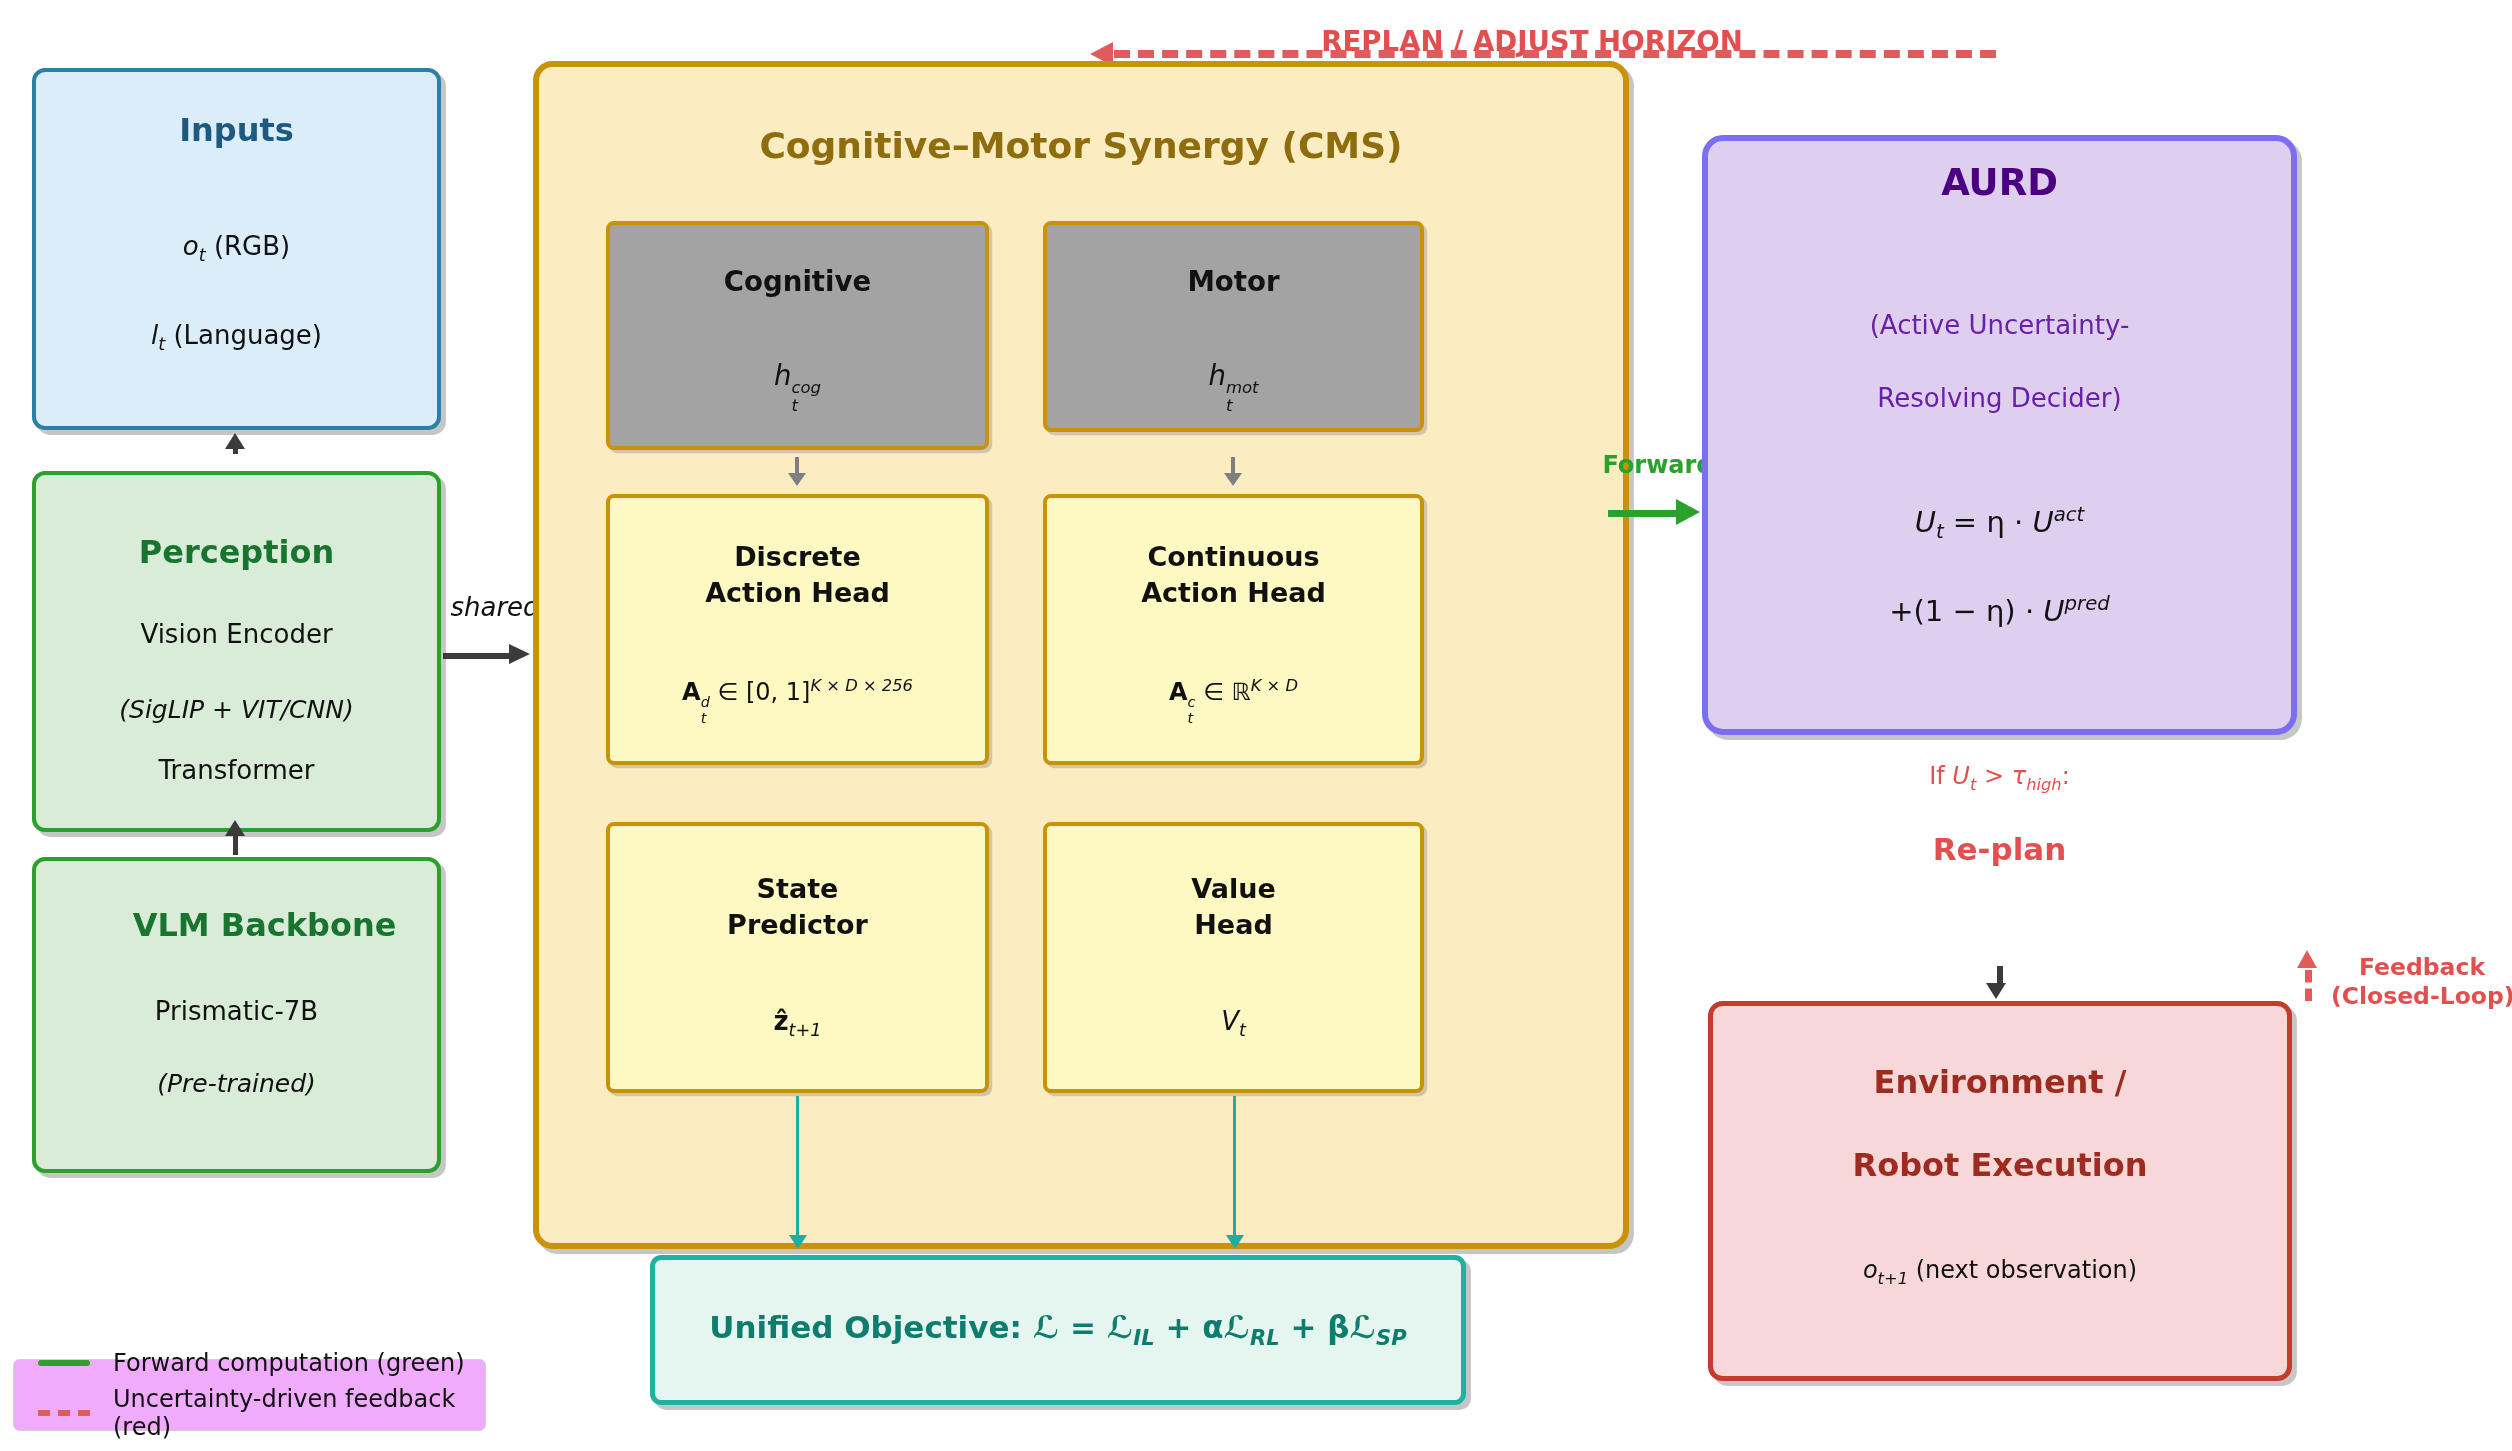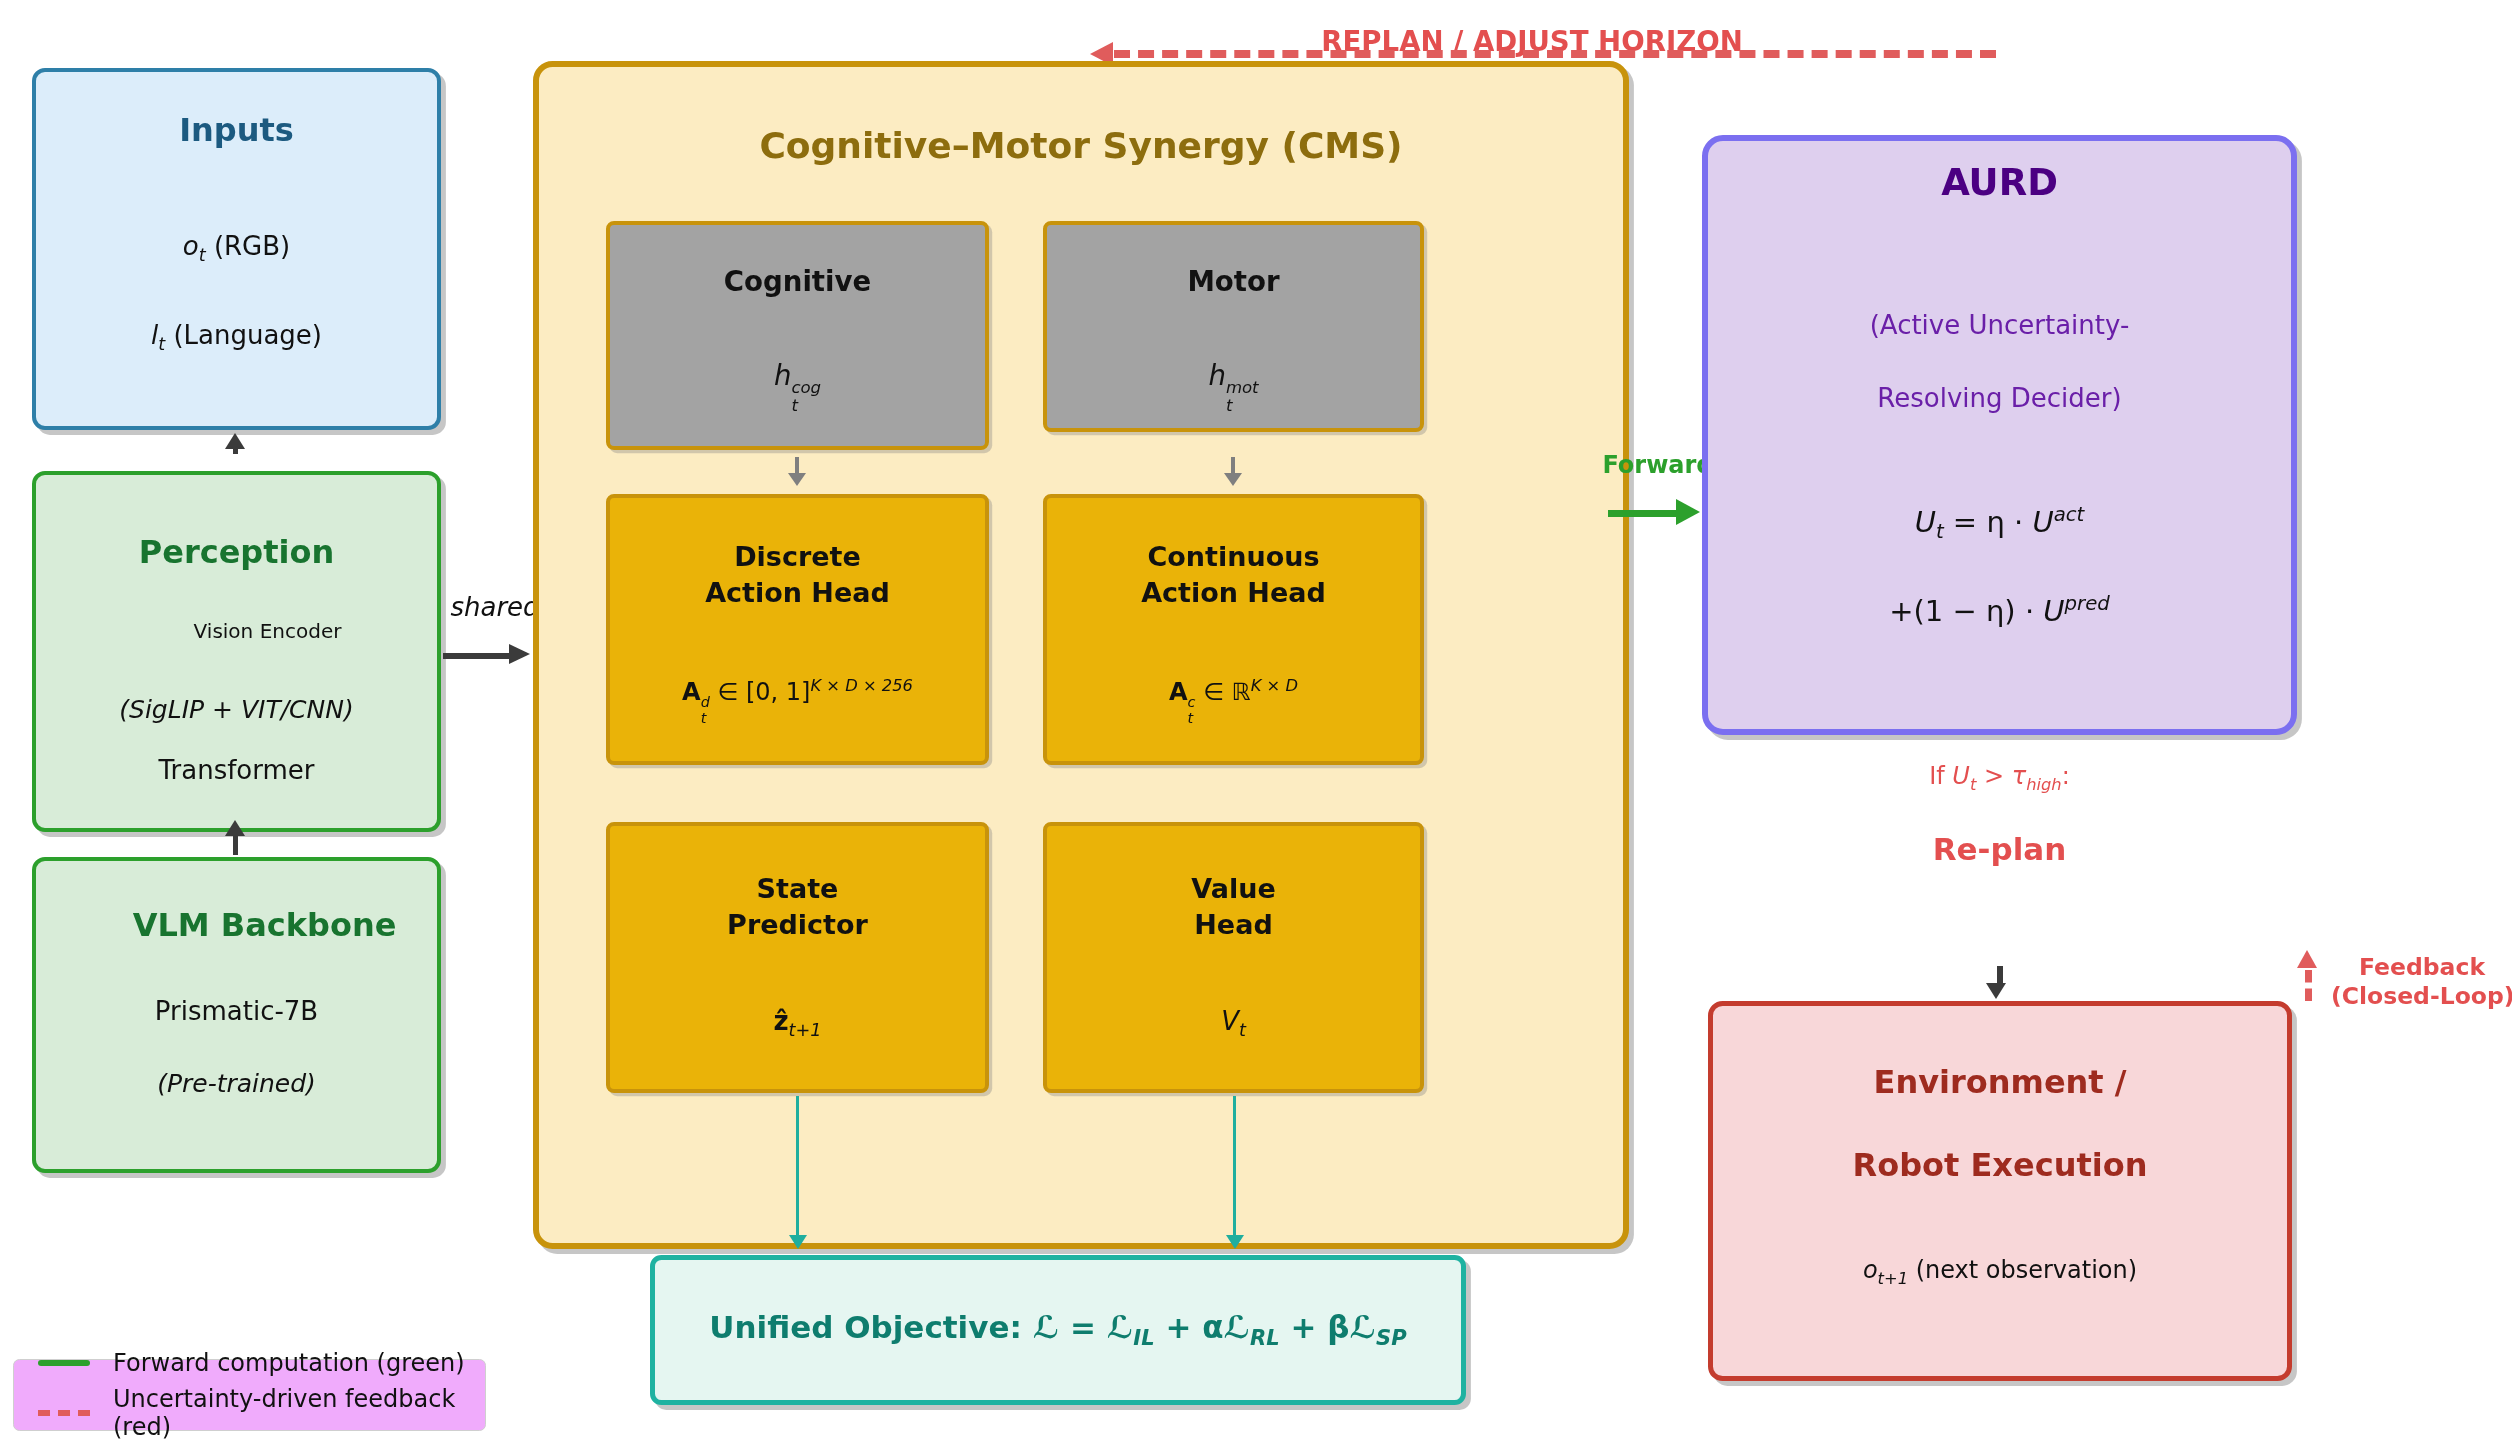--- a/index.html
+++ b/index.html
@@ -16,21 +16,21 @@
   sub.m{font-size:68%; font-style:italic;}
   sup.m{font-size:68%; font-style:italic;}
   .stk{display:inline-flex; flex-direction:column; align-items:flex-start;
        font-size:60%; line-height:1.1; vertical-align:-0.5em; font-style:italic;}
   
   .inputs-box{left:32px; top:68px; width:409px; height:362px; background:#dcedfa; border:4.9px solid #2e7fa8; border-radius:13px;}
   .perception-box{left:32px; top:471px; width:409px; height:361px; background:#d8ecd8; border:4.9px solid #2ca02c; border-radius:13px;}
   .vlm-box{left:32px; top:857px; width:409px; height:316px; background:#d8ecd8; border:4.9px solid #2ca02c; border-radius:13px;}
   .cms-box{left:533px; top:61px; width:1096px; height:1188px; background:#fcecc2; border:6.5px solid #c8930b; border-radius:19.5px;}
   .sub-box{background:#a3a3a3; border:4px solid #c8930b; border-radius:8px;}
-  .white-box{background:#eab308; border:4px solid #c8930b; border-radius:8px;}
+  .white-box{background:#fef9c3; border:4px solid #c8930b; border-radius:8px;}
   .cognitive-box{left:606px; top:221px; width:383px; height:229px;}
   .motor-box{left:1043px; top:221px; width:381px; height:211px;}
   .discrete-box{left:606px; top:494px; width:383px; height:271px;}
   .continuous-box{left:1043px; top:494px; width:381px; height:271px;}
   .state-box{left:606px; top:822px; width:383px; height:271px;}
   .value-box{left:1043px; top:822px; width:381px; height:271px;}
   .unified-box{left:650px; top:1255px; width:816px; height:150px; background:#e5f6f1; border:5.7px solid #1fb2a1; border-radius:11.3px;
                display:flex; align-items:center; justify-content:center;}
   .aurd-box{left:1702px; top:135px; width:595px; height:600px; background:#decfee; border:6.5px solid #7b6ff0; border-radius:21px;}
   .env-box{left:1708px; top:1001px; width:584px; height:380px; background:#f8d7d9; border:5.7px solid #c43c2e; border-radius:14.6px;}
@@ -70,21 +70,21 @@
     <div class="txt" style="top:248px; font-size:26px;">
       <span class="it">l</span><sub class="m">t</sub><span> (Language)</span>
     </div>
   </div>
 
   <div class="tri" style="left:225px; top:433px; border-left:10.5px solid transparent; border-right:10.5px solid transparent; border-bottom:16px solid #3b3b3b;"></div>
   <div class="vline" style="left:233px; top:447px; width:4.9px; height:7.3px;"></div>
 
   <div class="box perception-box shadow">
     <div class="txt green-title" style="top:58px;">Perception</div>
-    <div class="txt" style="top:144px; font-size:20px;margin-left:31px;">Vision Encoder</div>
+    <div class="txt" style="top:144px; font-size:26px;">Vision Encoder</div>
     <div class="txt it" style="top:220px; font-size:25px;">(SigLIP + VIT/CNN)</div>
     <div class="txt" style="top:280px; font-size:26px;">Transformer</div>
   </div>
 
   <div class="tri" style="left:225px; top:820px; border-left:10.5px solid transparent; border-right:10.5px solid transparent; border-bottom:16px solid #3b3b3b;"></div>
   <div class="vline" style="left:233px; top:835px; width:4.9px; height:19.5px;"></div>
 
   <div class="box vlm-box shadow">
     <div class="txt green-title" style="top:45px;padding-left:28px;">VLM Backbone</div>
     <div class="txt" style="top:135px; font-size:26px;">Prismatic-7B</div>

